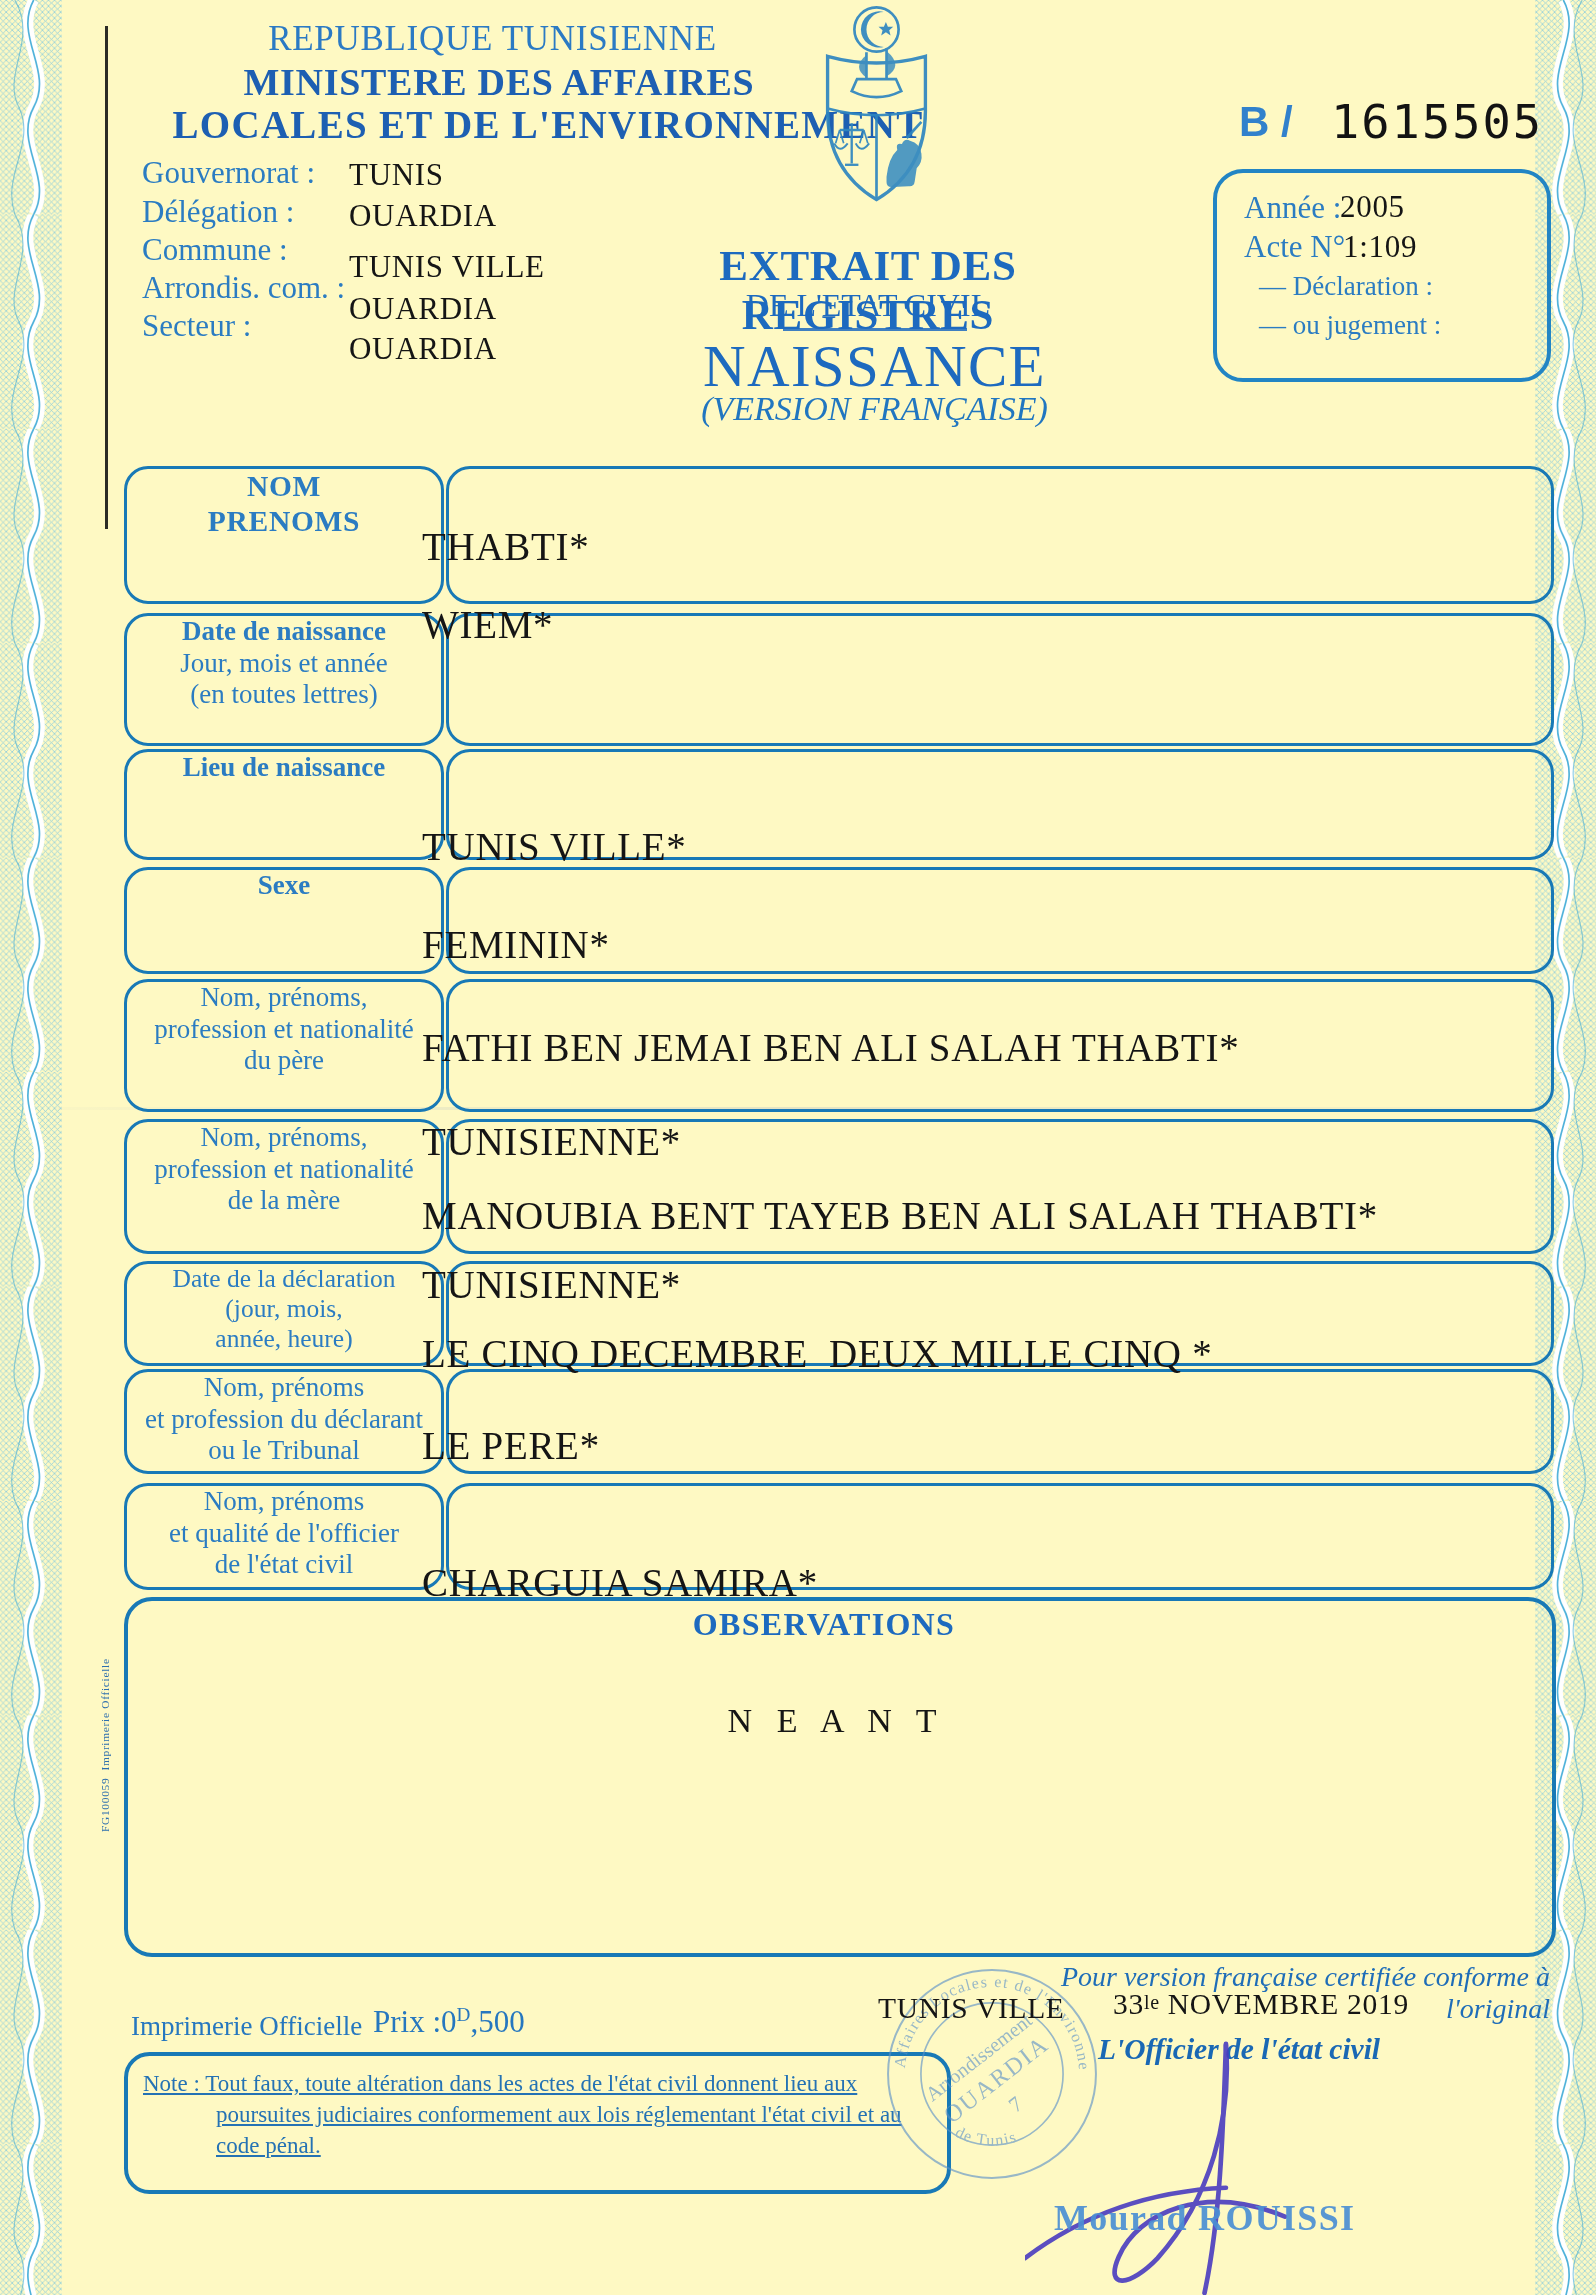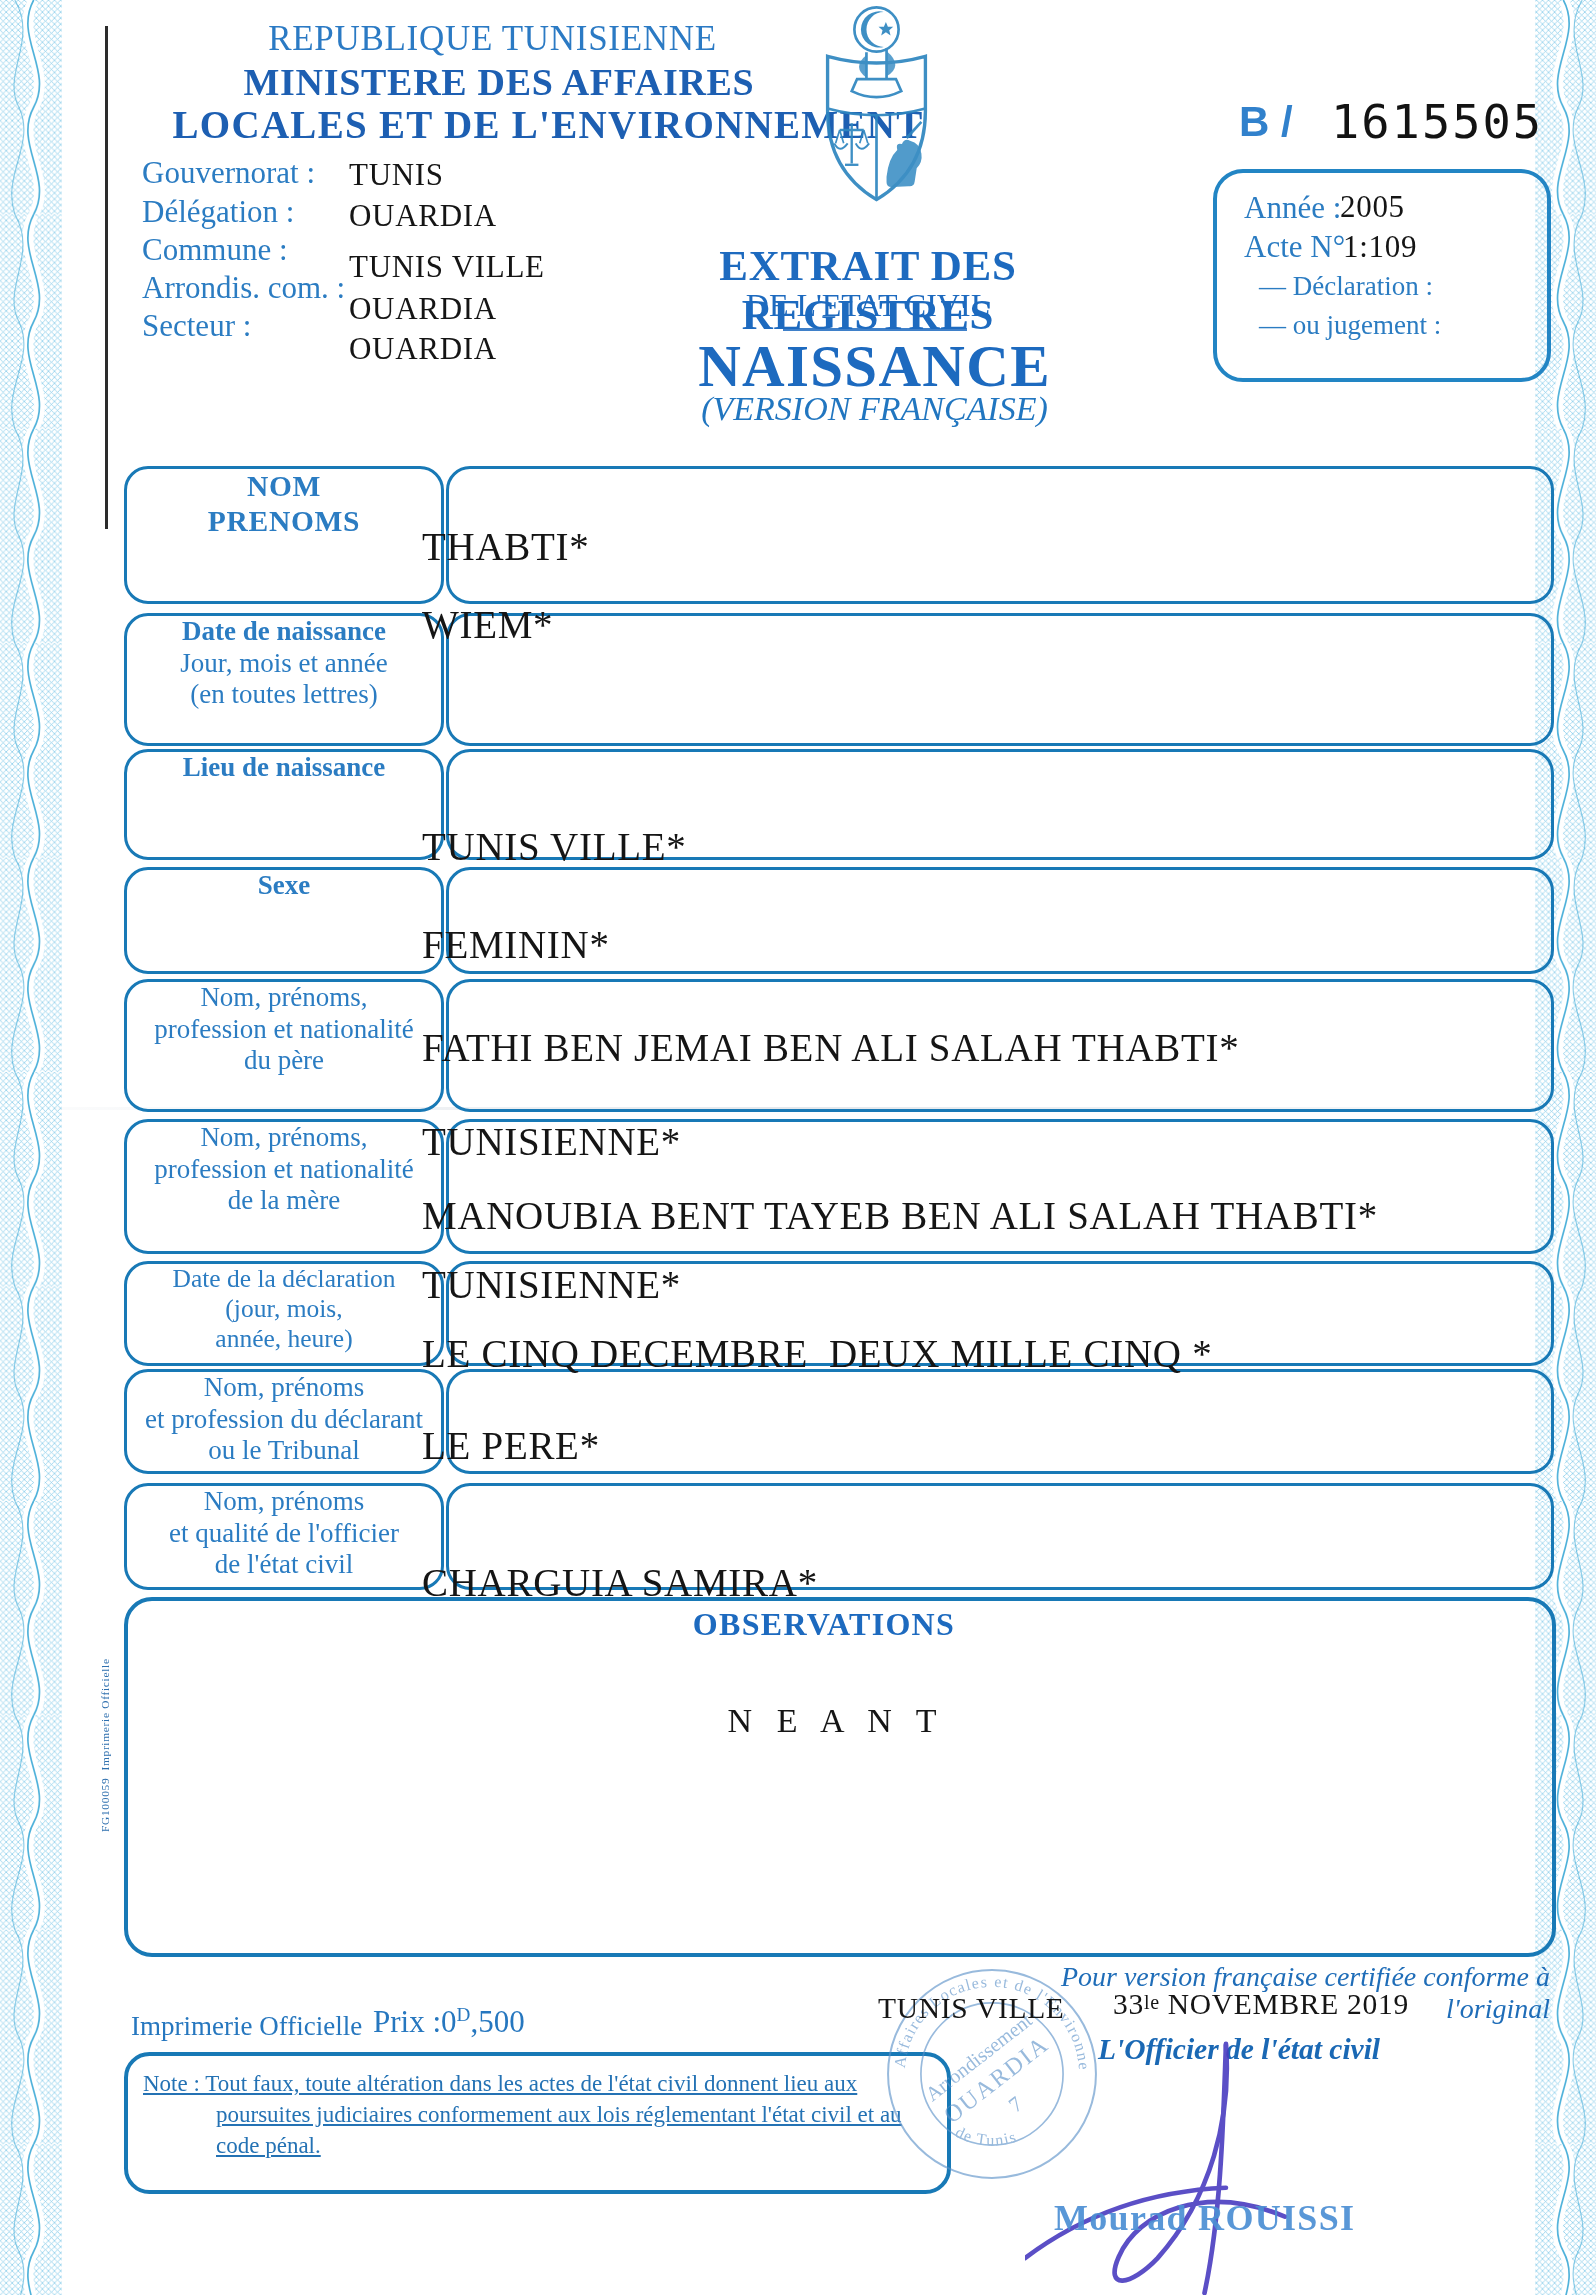--- a/index.html
+++ b/index.html
@@ -1,16 +1,16 @@
 <!DOCTYPE html>
 <html style="font-size:10.7px"><head>
 <meta charset="utf-8">
 <style>
   html,body{margin:0;padding:0;background:#e8e6e0;}
-  .page{position:relative;width:1596px;height:2295px;background:#ffffff;overflow:hidden;
+  .page{position:relative;width:1596px;height:2295px;background:#fef9c3;overflow:hidden;
         font-family:"Liberation Serif",serif;color:#161616;}
   .abs{position:absolute;}
   .ctr{text-align:center;}
   .typed{font-family:"Liberation Serif",serif;color:#151515;white-space:pre;font-size:39px;letter-spacing:0.7px;}
   .typed.sm{font-size:31px;}
   .lbox,.vbox{position:absolute;border:3.4px solid #1879b6;border-radius:24px;background:transparent;}
   .lbox{display:flex;flex-direction:column;justify-content:flex-start;align-items:center;}
   .lbl{color:#2b7cc2;font-size:27px;line-height:1.17;text-align:center;}
   .lbl.b{font-weight:bold;}
   .lbl.big{font-size:29.5px;letter-spacing:0.7px;}
@@ -90,21 +90,21 @@
       <path d="M38,240 L58,240" stroke-width="3.5"></path>
 
       <path d="M100,258 q3,-28 16,-40 q-3,-12 7,-9 q4,-9 12,-5 q15,4 17,19 q2,13 -7,22 l-3,20 q-1,8 -9,7 l-24,1 q-9,1 -9,-7 z" fill="#2e86c0" stroke="none" opacity="0.9"></path>
       <path d="M130,200 L152,176" stroke-width="4"></path>
     </g>
   </svg>
 
   <div class="abs ctr" style="left:590px;top:241px;width:556px;font-size:43px;font-weight:bold;color:#1d6abf;letter-spacing:0.7px">EXTRAIT DES REGISTRES</div>
   <div class="abs ctr" style="left:697px;top:287px;width:342px;font-size:32px;color:#1d6abf">DE L'ETAT CIVIL</div>
   <div class="abs" style="left:783px;top:328px;width:184px;height:3.4px;background:#1d6abf;opacity:.85"></div>
-  <div class="abs ctr" style="left:677px;top:332px;width:395px;font-size:59px;font-weight:bold;color:#1d6abf;letter-spacing:1.3px">NAISSANCE</div>
+  <div class="abs ctr" style="left:677px;top:332px;width:395px;font-size:59px;font-weight:normal;color:#1d6abf;letter-spacing:1.3px">NAISSANCE</div>
   <div class="abs ctr" style="left:670px;top:390px;width:409px;font-size:34px;font-style:italic;color:#2176c0">(VERSION FRANÇAISE)</div>
 
   <div class="abs" style="left:1239px;top:98px;font-size:42px;font-weight:bold;color:#3181cc;font-family:'Liberation Sans',sans-serif">B /</div>
   <div class="abs" style="left:1331px;top:94px;font-size:47px;color:#131313;font-family:'DejaVu Sans Mono',monospace;letter-spacing:2px">1615505</div>
 
   <div class="abs" style="left:1213px;top:169px;width:330px;height:205px;border:4px solid #2285c4;border-radius:30px"></div>
   <div class="abs" style="left:1244px;top:190px;font-size:31px;color:#2b7cc2">Année :</div>
   <div class="abs typed sm" style="left:1340px;top:189px">2005</div>
   <div class="abs" style="left:1244px;top:229px;font-size:31px;color:#2b7cc2">Acte N°</div>
   <div class="abs typed sm" style="left:1343px;top:229px">1:109</div>

